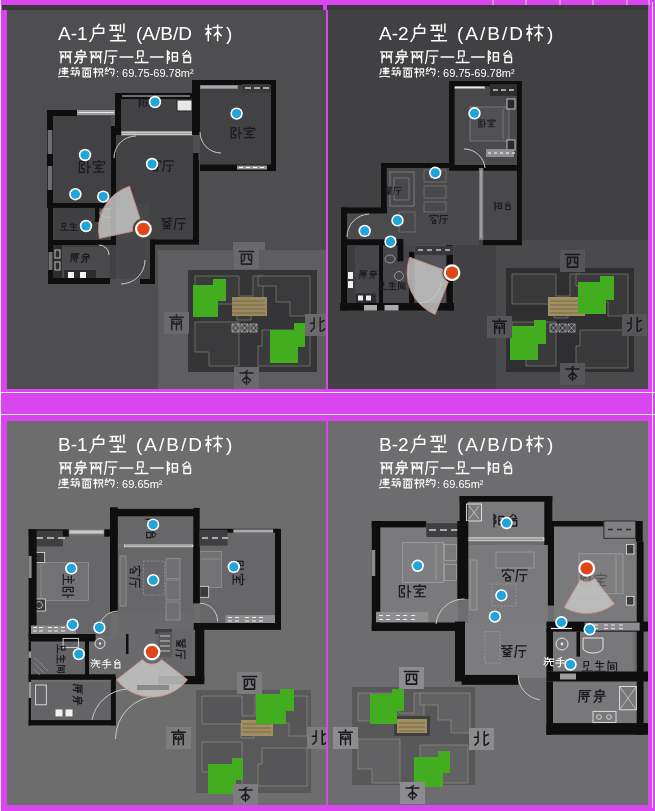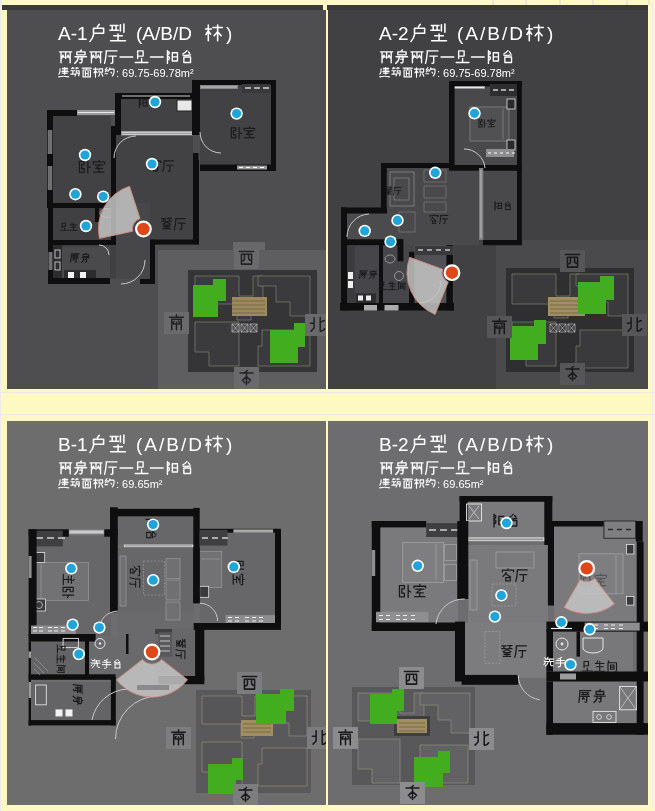--- a/index.html
+++ b/index.html
@@ -1,14 +1,14 @@
 <!DOCTYPE html>
 <html><head><meta charset="utf-8"><style>
  html,body{margin:0;padding:0;background:#fff;}
- #page{position:relative;width:655px;height:811px;background:#fef9c3;overflow:hidden;font-family:"Liberation Sans",sans-serif;}
+ #page{position:relative;width:655px;height:811px;background:#d946ef;overflow:hidden;font-family:"Liberation Sans",sans-serif;}
  svg.panel{position:absolute;}
 </style></head><body>
 <div id="page">
 
 <svg width="0" height="0" style="position:absolute">
       <defs>
 <path id="g0" d="M54 6 L44 18 M24 26 H76 M24 26 V52 M76 26 V52 M24 52 H76 M26 52 C22 72 16 84 6 94" fill="none" stroke-linecap="round" stroke-linejoin="round"></path>
 <path id="g1" d="M10 12 H50 M20 12 V36 M40 12 V36 M8 36 H52 M62 8 V40 M80 4 V46 M50 56 V90 M28 64 H72 M12 90 H88" fill="none" stroke-linecap="round" stroke-linejoin="round"></path>
 <path id="g2" d="M22 10 V90 M8 30 H38 M22 38 L10 58 M22 38 L34 56 M46 22 H94 M70 10 V90 M70 44 L52 64 M70 44 L88 64" fill="none" stroke-linecap="round" stroke-linejoin="round"></path>
 <path id="g3" d="M10 16 H90 M20 16 V88 M80 16 V88 M50 16 V58 M32 38 L26 56 M32 38 L40 52 M66 38 L60 52 M66 38 L74 56" fill="none" stroke-linecap="round" stroke-linejoin="round"></path>

